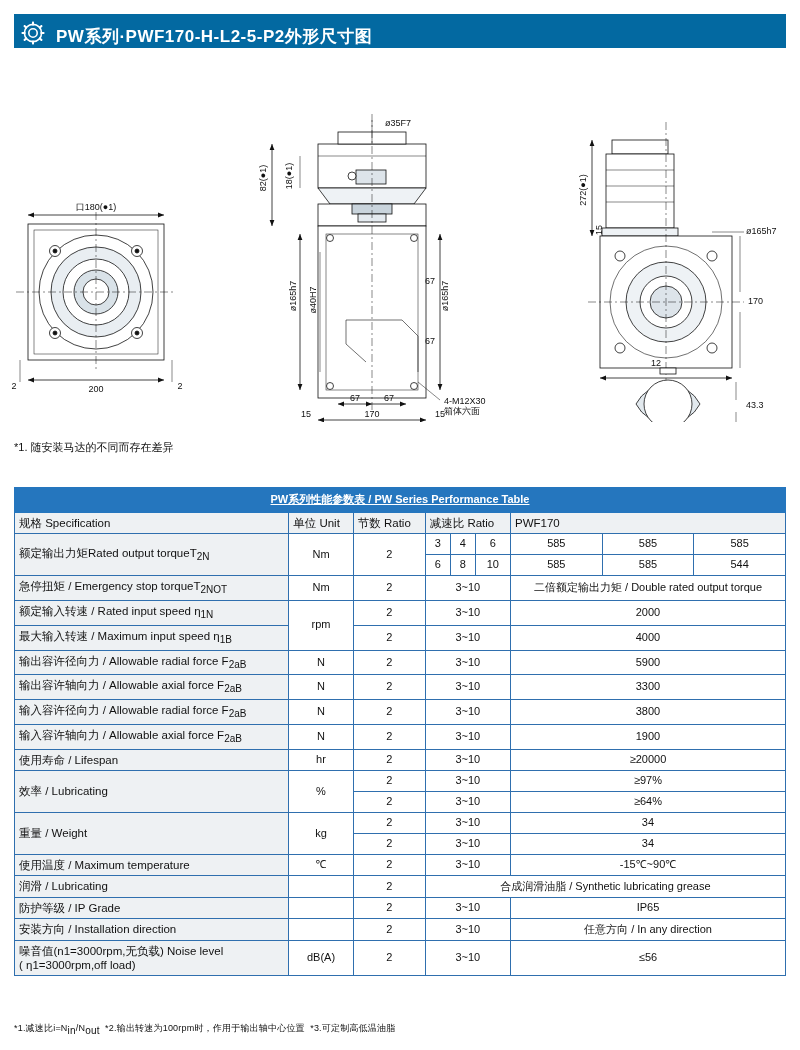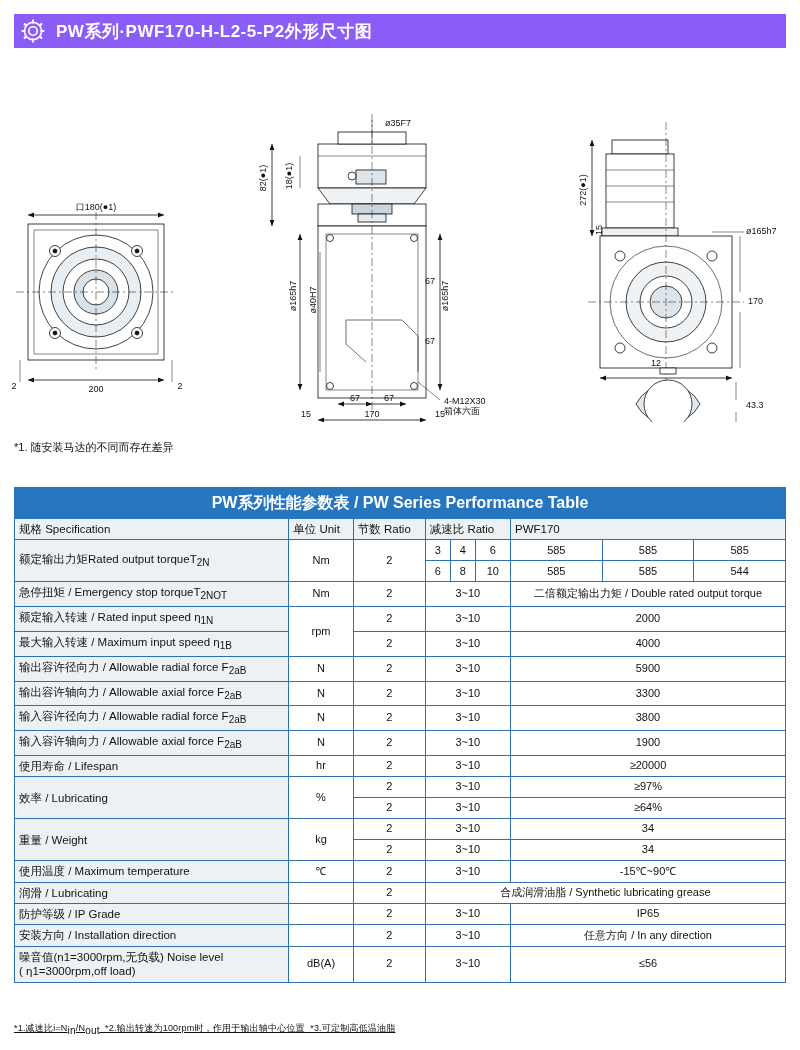--- a/index.html
+++ b/index.html
@@ -7,22 +7,22 @@
     width:800px;height:1050px;
     background:#ffffff;
     font-family:"Liberation Sans", sans-serif;
     color:#1a1a1a;
     position:relative;
     overflow:hidden;
   }
   
   .header{
     position:absolute;left:14px;top:14px;width:772px;height:34px;
-    background:#8b5cf6;
-    display:flex;align-items:center;
+    background:#0369a1;
+    display:flex;align-items:flex-end;
     color:#fff;
   }
   .header .gear{
     width:30px;height:30px;margin-left:4px;margin-right:8px;
     flex:0 0 auto;display:flex;align-items:center;justify-content:center;
   }
   .header .title{
     font-size:17px;font-weight:bold;letter-spacing:0.5px;white-space:nowrap;
   }
   
@@ -42,33 +42,32 @@
   table.spec td,table.spec th{
     border:1px solid #2f6fae;
     padding:3px 4px;
     text-align:center;
     vertical-align:middle;
     line-height:1.25;
     color:#111;
     font-weight:normal;
   }
   table.spec .tbl-title{
-    background:#2576be;color:#fff;font-size:16px;font-weight:bold;
-    padding:5px 0;border:1px solid #2576be;
+    background:#2576be;color:#fff;font-size:11px;font-weight:bold;
+    padding:5px 0;border:1px solid #2576be;text-decoration:underline;
   }
   table.spec .lbl{
     background:#eef1f3;text-align:left;
     white-space:nowrap;font-size:11.5px;
   }
   .sub{font-size:10px;vertical-align:sub;}
   .row-h{height:21px;}
   .footnote{
     position:absolute;left:14px;top:1022px;font-size:9px;color:#111;
     letter-spacing:0.2px;
-    text-decoration:underline;
   }
 </style>
 </head>
 <body>
 
 <div class="header">
   <span class="gear">
     <svg width="26" height="26" viewBox="0 0 26 26">
       <g fill="none" stroke="#ffffff" stroke-width="1.6">
         <circle cx="13" cy="13" r="4.2"></circle>

